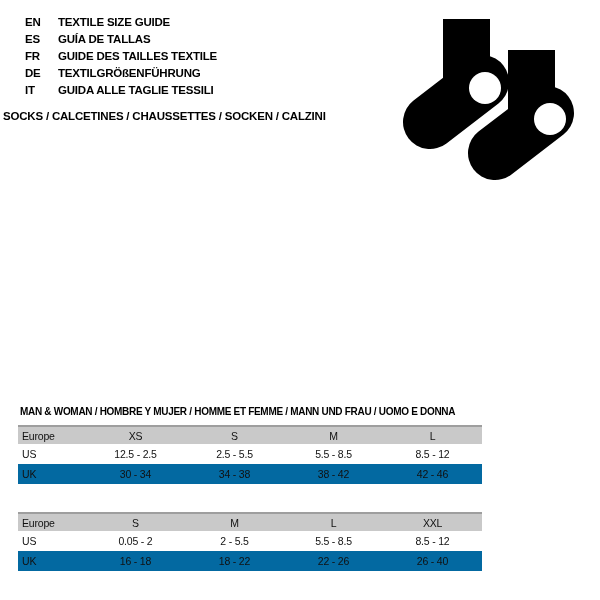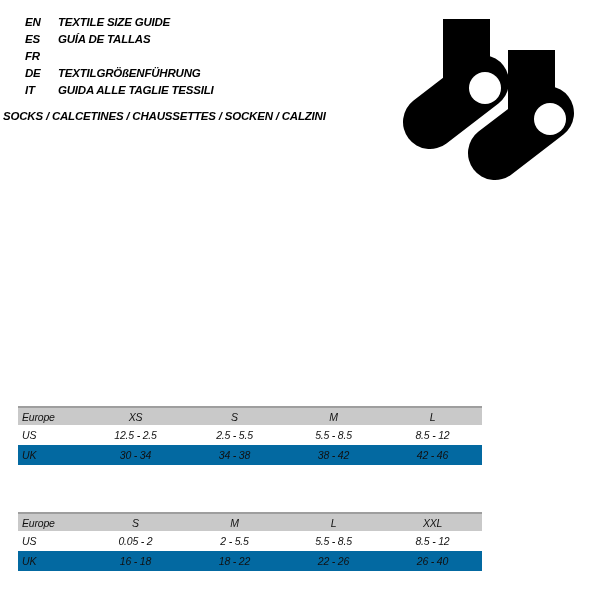--- a/index.html
+++ b/index.html
@@ -4,21 +4,21 @@
 <style>
   html, body { margin: 0; padding: 0; }
   body {
     width: 600px; height: 600px;
     background: #ffffff;
     font-family: "Liberation Sans", sans-serif;
     color: #000000;
     position: relative;
     overflow: hidden;
   }
-  .page { position: absolute; inset: 0; font-style: italic; }
+  .page { position: absolute; inset: 0; }
 
   
   .lang-block { position: absolute; left: 25px; top: 13px; }
   .lang-row { display: flex; height: 17px; align-items: center; font-size: 11.5px; font-weight: bold; letter-spacing: -0.2px; white-space: nowrap; }
   .lang-code { width: 33px; flex: 0 0 33px; }
 
   
   .category-title { position: absolute; left: 3px; top: 110px; font-size: 11.5px; font-weight: bold; letter-spacing: -0.2px; white-space: nowrap; }
 
   
@@ -49,20 +49,21 @@
     <div class="lang-row">
       <span class="lang-code">EN</span>
       <span class="lang-label">TEXTILE SIZE GUIDE</span>
     </div>
     <div class="lang-row">
       <span class="lang-code">ES</span>
       <span class="lang-label">GUÍA DE TALLAS</span>
     </div>
     <div class="lang-row">
       <span class="lang-code">FR</span>
+      <span class="lang-label">GUIDE DES TAILLES TEXTILE</span>
     </div>
     <div class="lang-row">
       <span class="lang-code">DE</span>
       <span class="lang-label">TEXTILGRÖßENFÜHRUNG</span>
     </div>
     <div class="lang-row">
       <span class="lang-code">IT</span>
       <span class="lang-label">GUIDA ALLE TAGLIE TESSILI</span>
     </div>
   </div>
@@ -76,20 +77,21 @@
       <circle class="sock-hole" cx="85" cy="88" r="16"></circle>
     </g>
     <g transform="translate(65,31)">
       <rect class="sock-fill" x="43" y="19" width="47" height="76"></rect>
       <line class="sock-stroke" x1="30" y1="122" x2="82" y2="82"></line>
       <circle class="sock-hole" cx="85" cy="88" r="16"></circle>
     </g>
   </svg>
 
   <section class="size-table-block" id="table-man">
+    <h2 class="table-title">MAN &amp; WOMAN / HOMBRE Y MUJER / HOMME ET FEMME / MANN UND FRAU / UOMO E DONNA</h2>
     <table class="size-table">
       <colgroup>
           <col class="region-col">
           <col>
           <col>
           <col>
           <col>
         </colgroup>
       <thead>
         <tr>

